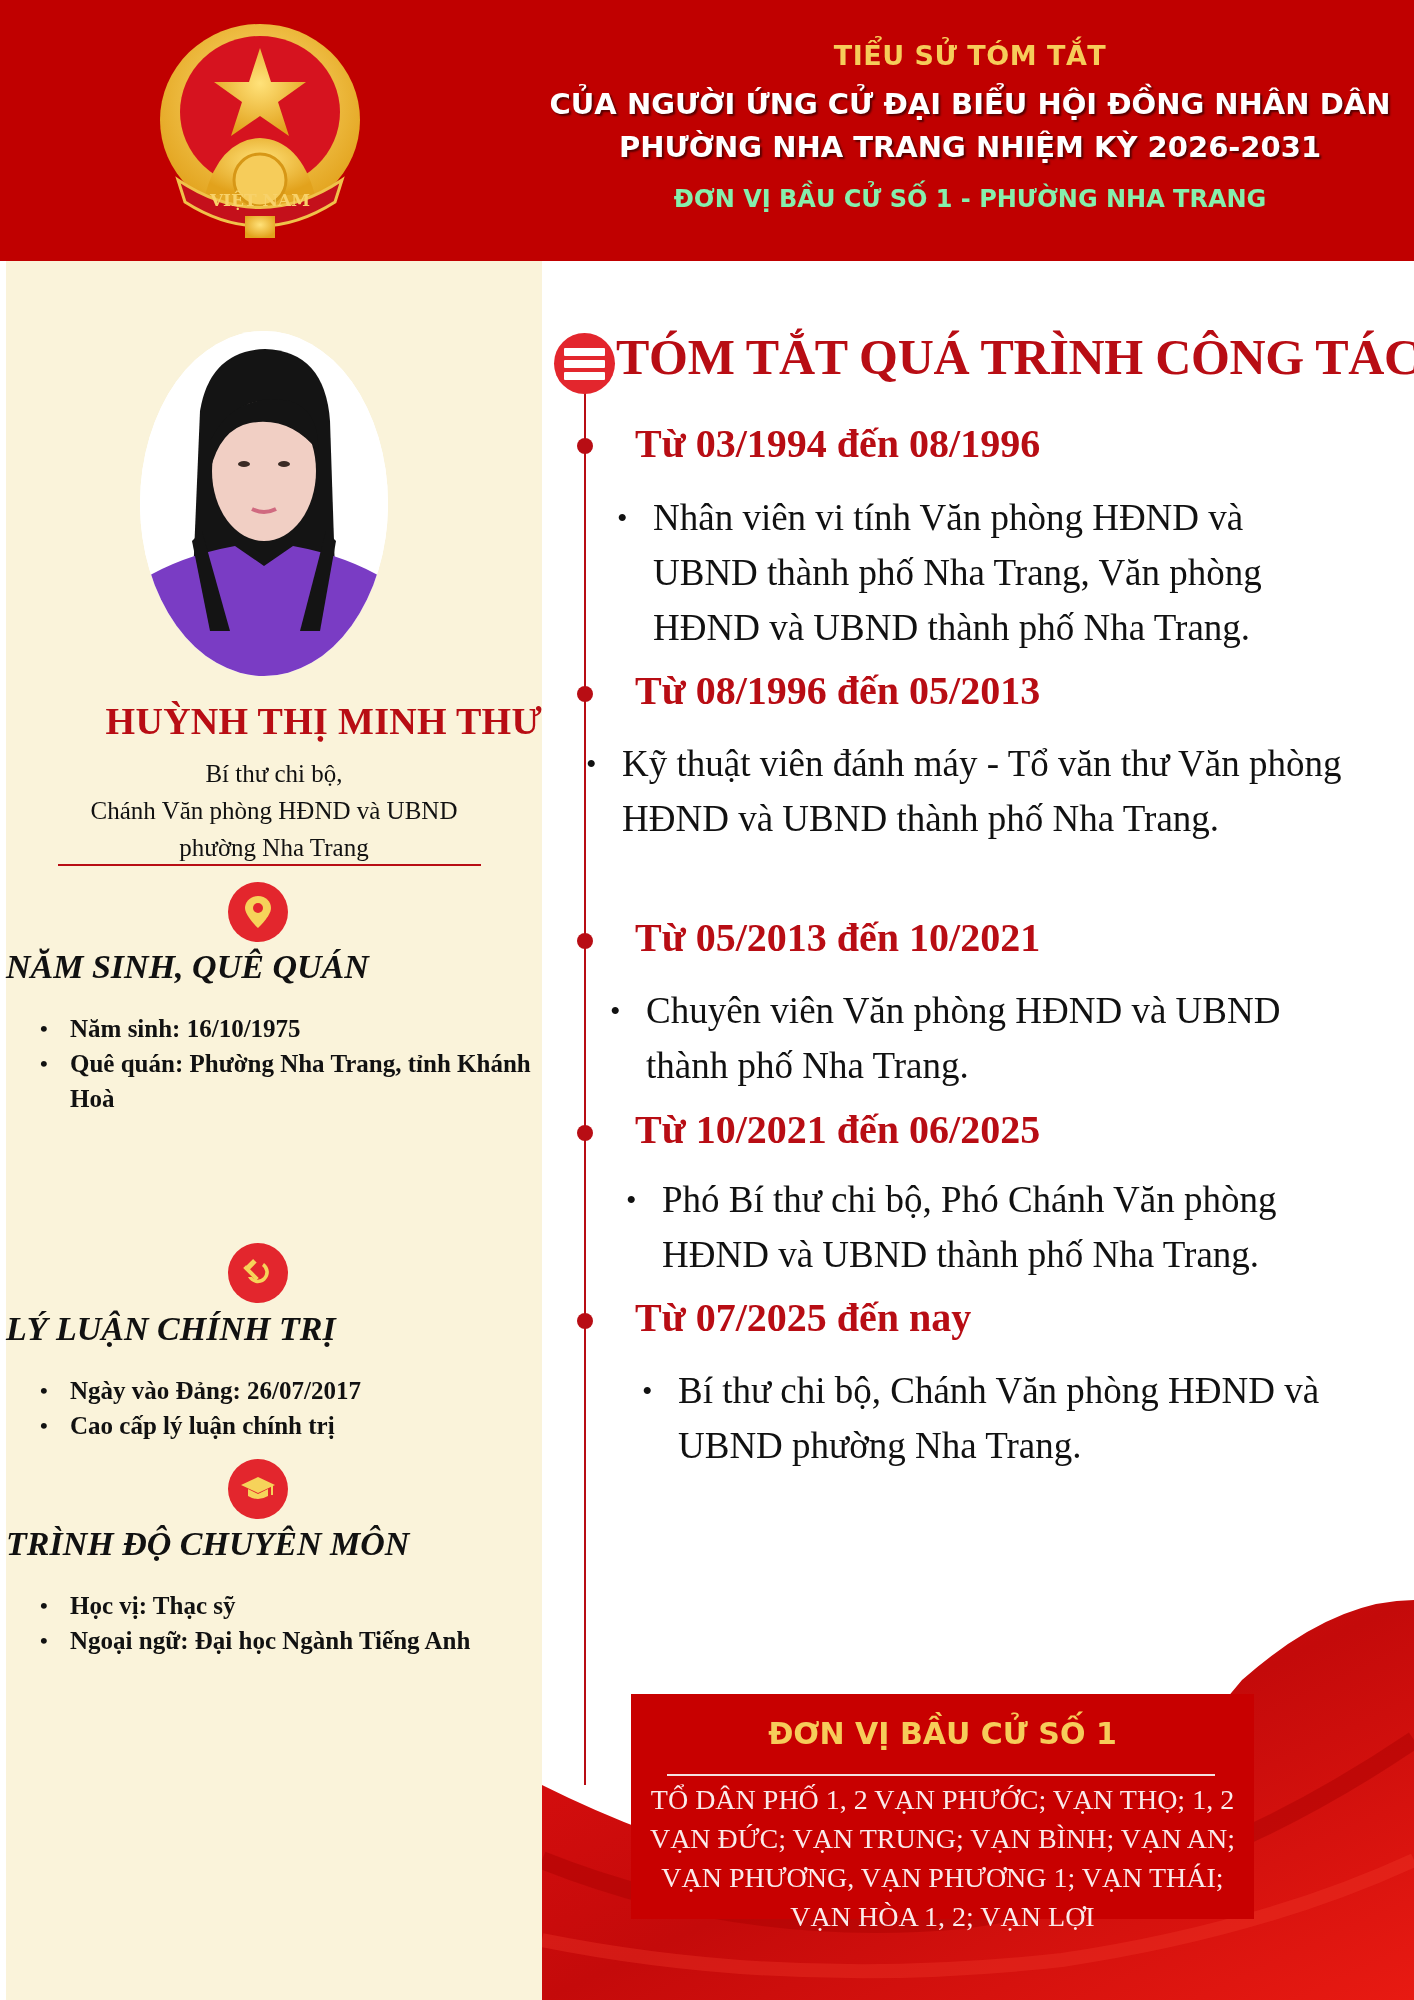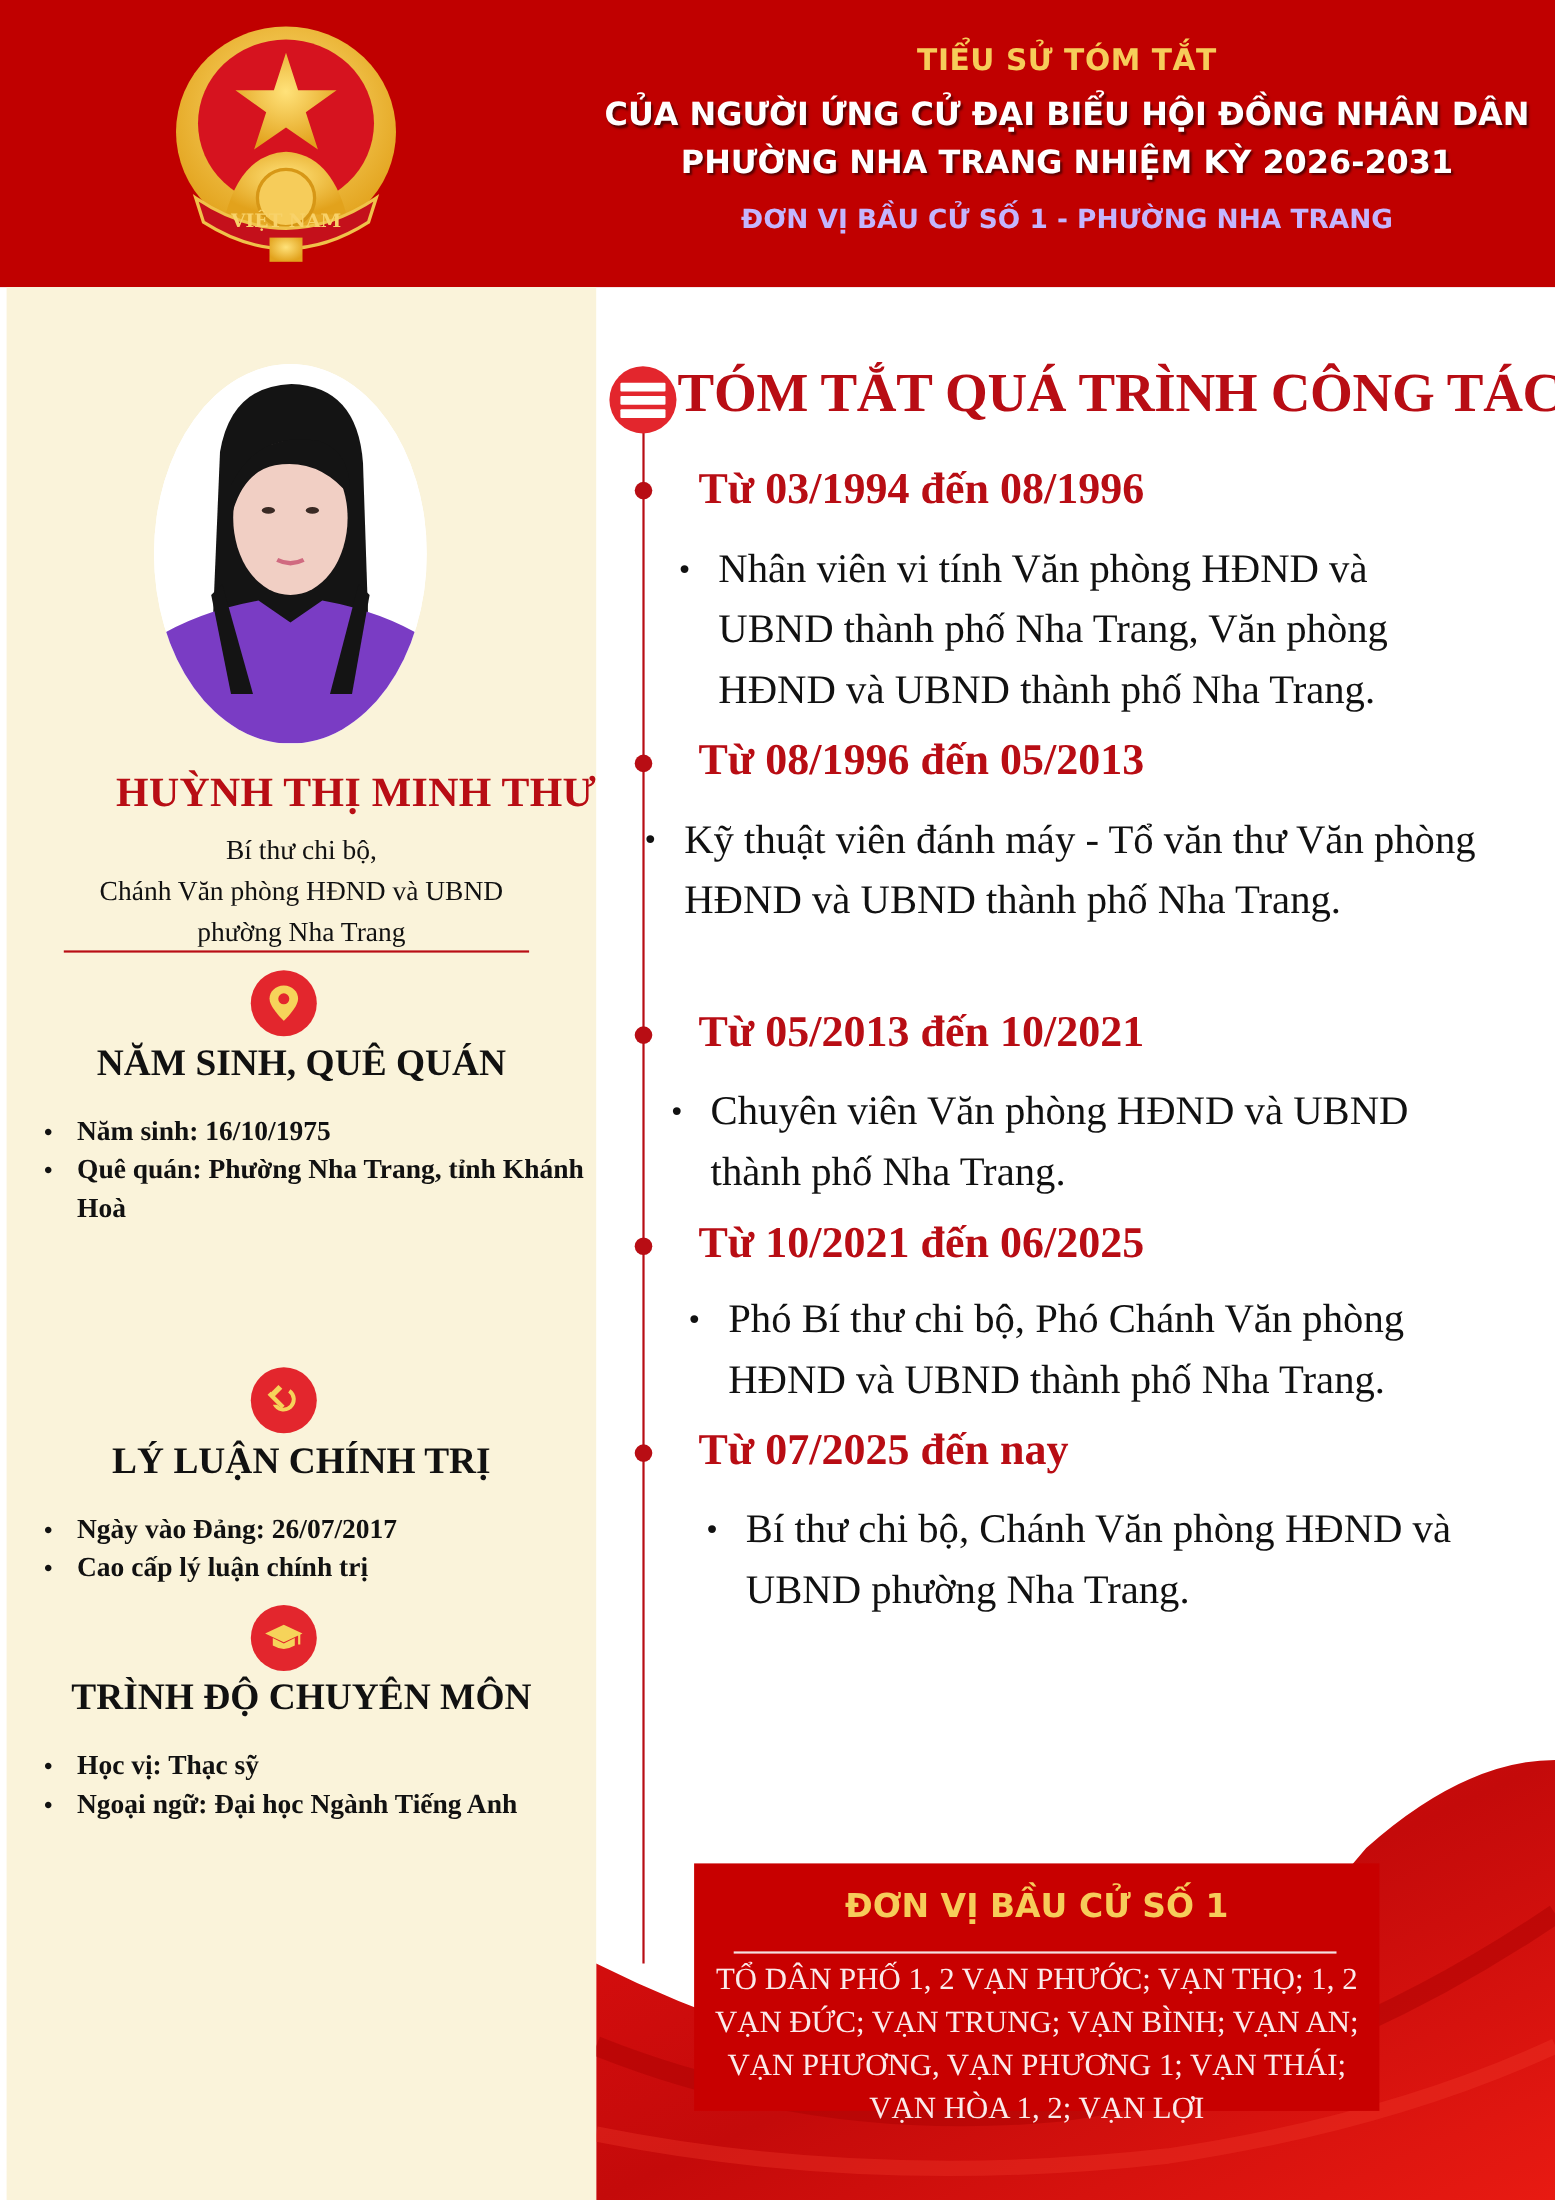--- a/index.html
+++ b/index.html
@@ -7,36 +7,36 @@
   body { position: relative; font-family: "Liberation Serif", serif; }
 
   
   .header { position: absolute; left: 0; top: 0; width: 1414px; height: 261px; background: #c00000; }
   .emblem { position: absolute; left: 150px; top: 20px; width: 220px; height: 220px; }
   .hdr-text { position: absolute; left: 540px; top: 40px; width: 860px; text-align: center;
               font-family: "DejaVu Sans", sans-serif; font-weight: bold; }
   .hdr-kicker { color: #f6cc5a; font-size: 27px; letter-spacing: 0.5px; }
   .hdr-title { color: #ffffff; font-size: 29px; line-height: 43px; margin-top: 12px;
                text-shadow: 2px 2px 2px rgba(0,0,0,0.55); }
-  .hdr-unit { color: #c4b5fd; font-size: 24px; margin-top: 16px; }
+  .hdr-unit { color: #86efac; font-size: 24px; margin-top: 16px; }
 
   
   .left { position: absolute; left: 6px; top: 261px; width: 536px; height: 1739px; background: #faf3da; }
   .portrait { position: absolute; left: 134px; top: 70px; width: 248px; height: 345px; border-radius: 50%;
               overflow: hidden; background: #ffffff; }
   .name { position: absolute; left: 0; top: 438px; width: 536px; text-align: right; color: #b80d14;
           font-weight: bold; font-size: 38px; letter-spacing: 0.3px; }
   .role { position: absolute; left: 0; top: 494px; width: 536px; text-align: center; color: #111;
           font-size: 25px; line-height: 37px; }
   .name-rule { position: absolute; left: 52px; top: 603px; width: 423px; height: 2px; background: #b80d14; }
 
   .sec-icon { position: absolute; width: 60px; height: 60px; border-radius: 50%; background: #e3262d;
               left: 222px; display: flex; align-items: center; justify-content: center; }
-  .sec-title { position: absolute; left: 0; width: 536px; text-align: center; color: #111;
-               font-weight: bold; font-size: 34px; }
+  .sec-title { position: absolute; left: 0; width: 536px; color: #111;
+               font-weight: bold; font-size: 34px; font-style: italic; }
   .sec-list { position: absolute; left: 26px; width: 510px; list-style: none; color: #111;
               font-weight: bold; font-size: 25px; line-height: 35px; }
   .sec-list li { position: relative; padding-left: 38px; }
   .sec-list li::before { content: "•"; position: absolute; left: 8px; top: 0; font-size: 22px; }
 
   
   .tl-line { position: absolute; left: 584px; top: 385px; width: 2px; height: 1400px; background: #b80d14; }
   .tl-icon { position: absolute; left: 554px; top: 333px; width: 61px; height: 61px; border-radius: 50%;
              background: #e3262d; }
   .tl-icon span { position: absolute; left: 10px; width: 41px; height: 8px; background: #ffffff; border-radius: 1px; }

